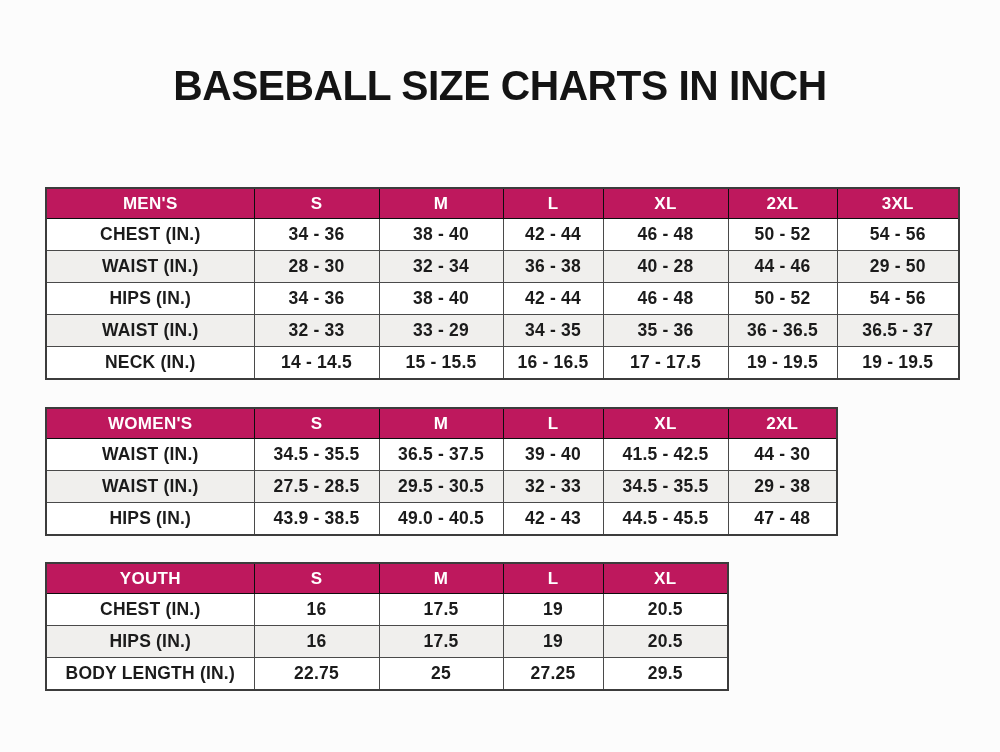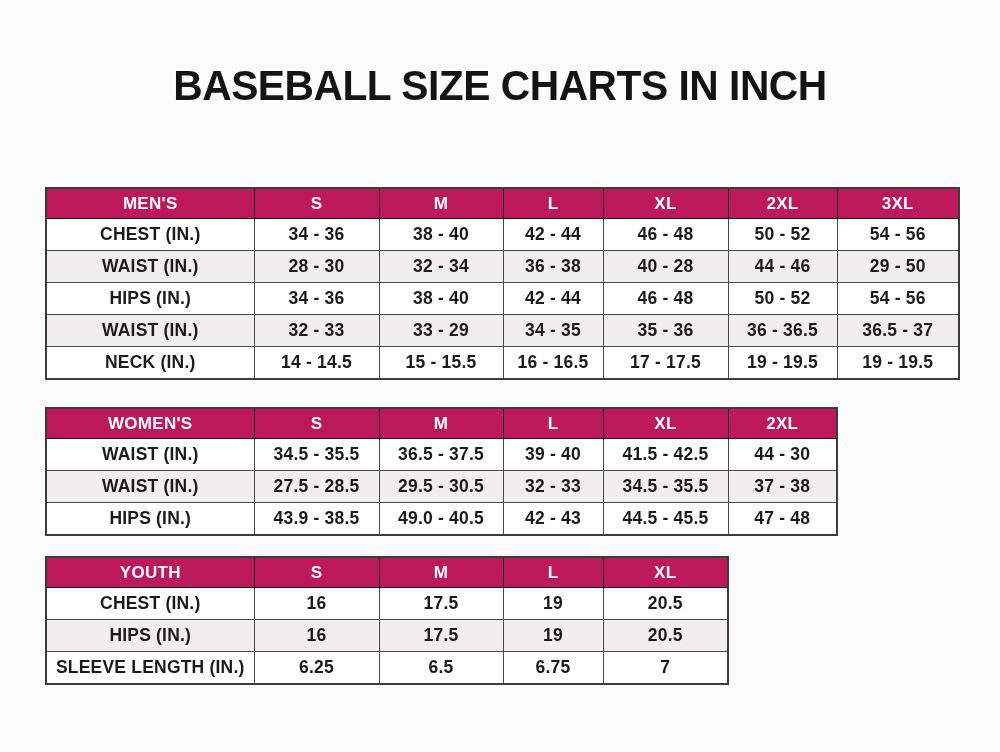--- a/index.html
+++ b/index.html
@@ -26,21 +26,21 @@
     transform: scaleX(0.97);
   }
   .size-table {
     border-collapse: collapse;
     table-layout: fixed;
     margin-left: 45px;
     border: 2px solid #3c3c3c;
   }
   .size-table.mens   { margin-top: 77px; }
   .size-table.womens { margin-top: 27px; }
-  .size-table.youth  { margin-top: 20px; border-radius: 9px; }
+  .size-table.youth  { margin-top: 26px; border-radius: 9px; }
   .size-table th {
     background: #be185d;
     color: #ffffff;
     height: 29px;
     font-size: 17px;
     font-weight: bold;
     letter-spacing: 0.3px;
     text-align: center;
     vertical-align: middle;
     border: 1px solid #0d0d0d;
@@ -165,21 +165,21 @@
           <td>39 - 40</td>
           <td>41.5 - 42.5</td>
           <td>44 - 30</td>
         </tr>
         <tr>
           <td>WAIST (IN.)</td>
           <td>27.5 - 28.5</td>
           <td>29.5 - 30.5</td>
           <td>32 - 33</td>
           <td>34.5 - 35.5</td>
-          <td>37 - 38</td>
+          <td>29 - 38</td>
         </tr>
         <tr>
           <td>HIPS (IN.)</td>
           <td>43.9 - 38.5</td>
           <td>49.0 - 40.5</td>
           <td>42 - 43</td>
           <td>44.5 - 45.5</td>
           <td>47 - 48</td>
         </tr>
       </tbody>
@@ -211,21 +211,21 @@
           <td>20.5</td>
         </tr>
         <tr>
           <td>HIPS (IN.)</td>
           <td>16</td>
           <td>17.5</td>
           <td>19</td>
           <td>20.5</td>
         </tr>
         <tr>
-          <td>SLEEVE LENGTH (IN.)</td>
-          <td>6.25</td>
-          <td>6.5</td>
-          <td>6.75</td>
-          <td>7</td>
+          <td>BODY LENGTH (IN.)</td>
+          <td>22.75</td>
+          <td>25</td>
+          <td>27.25</td>
+          <td>29.5</td>
         </tr>
       </tbody>
     </table>
 </div>
 
 </body></html>

